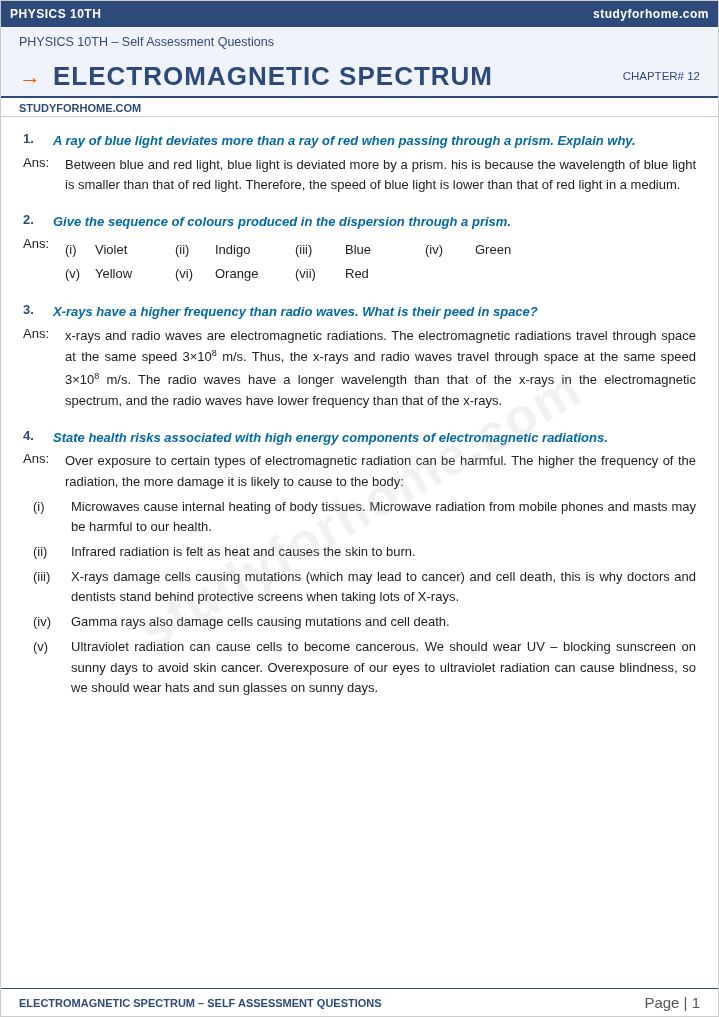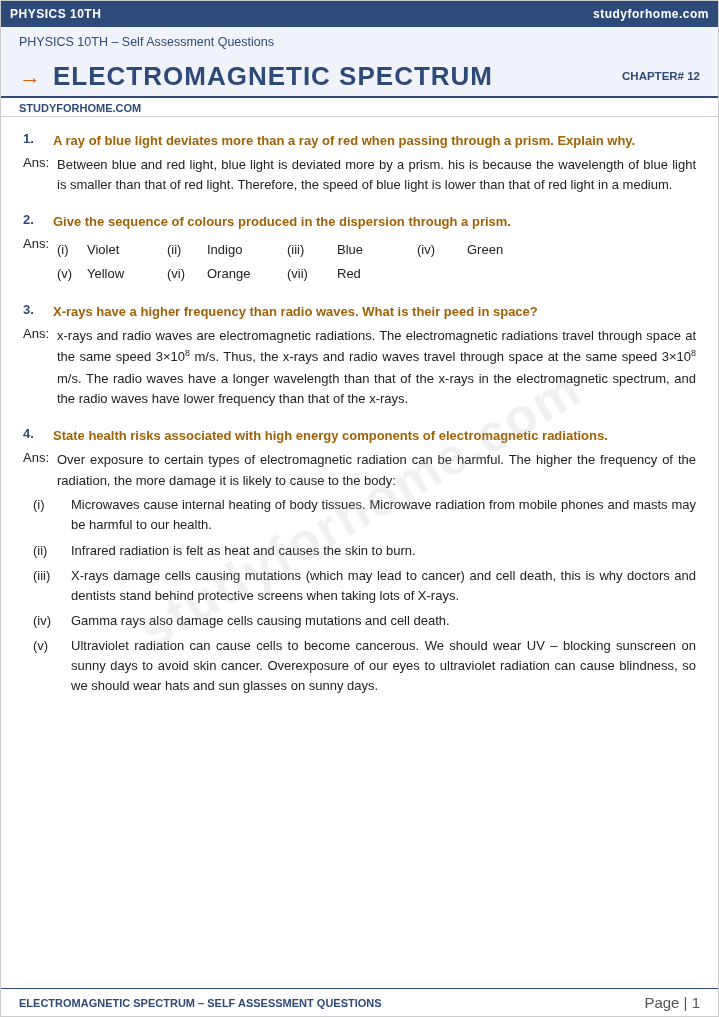--- a/index.html
+++ b/index.html
@@ -76,21 +76,21 @@
       font-size: 26px;
       font-weight: 900;
       color: #2e4a7a;
       letter-spacing: 1px;
       text-transform: uppercase;
       text-align: center;
     }
     .chapter-box {
       margin-left: auto;
       font-size: 11.5px;
-      font-weight: bold;
+      font-weight: normal;
       color: #2e4a7a;
       text-align: right;
       line-height: 1.4;
     }
     .studyforhome-label {
       font-size: 11px;
       color: #2e4a7a;
       font-weight: bold;
       padding: 4px 18px 2px 18px;
       background: #fff;
@@ -111,27 +111,28 @@
       gap: 8px;
       margin-bottom: 4px;
     }
     .q-num {
       font-weight: bold;
       color: #2e4a7a;
       min-width: 22px;
     }
     .q-text {
       font-weight: bold;
-      color: #a16207;
+      color: #0369a1;
       line-height: 1.5;
       flex: 1;
+      font-style: italic;
     }
     .ans-line {
       display: flex;
-      gap: 0;
+      gap: 8px;
       margin-bottom: 2px;
       justify-content: center;
     }
     .ans-label {
       min-width: 34px;
       font-weight: normal;
       color: #222;
     }
     .ans-text {
       flex: 1;

